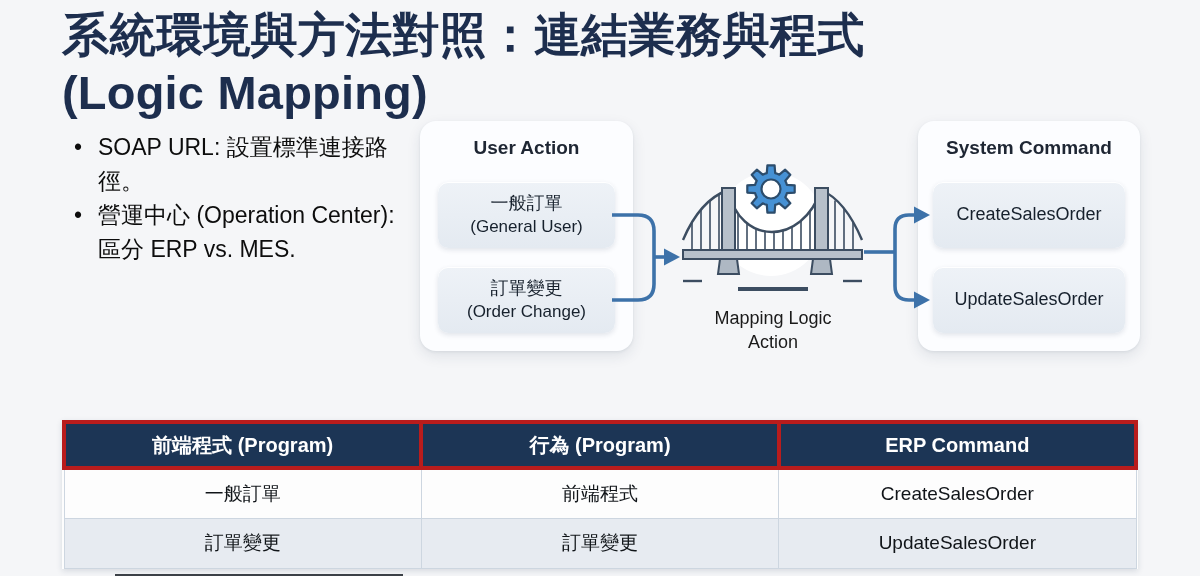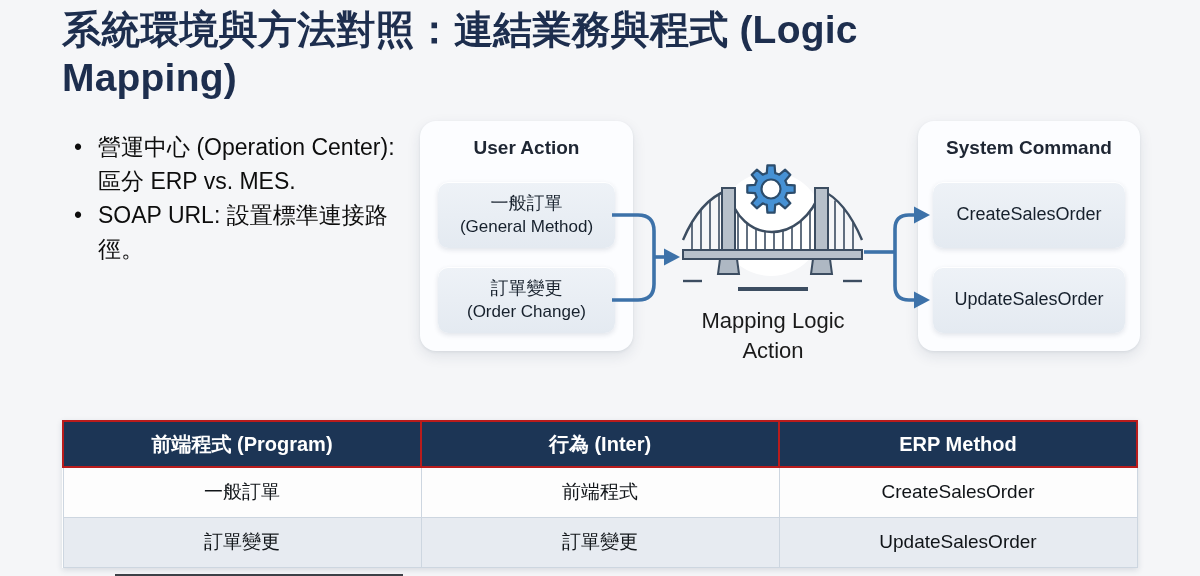--- a/index.html
+++ b/index.html
@@ -12,21 +12,21 @@
   html,body{width:1200px;height:576px;}
   body{
     position:relative;
     font-family:"Liberation Sans","DejaVu Sans",sans-serif;
     background:#f5f6f8;
     overflow:hidden;
     color:#111;
   }
   .title{
     position:absolute;left:62px;top:6px;width:890px;
-    font-size:39px;font-weight:700;line-height:1.24;
+    font-size:47px;font-weight:700;line-height:1.24;
     color:var(--title-navy);letter-spacing:.2px;
   }
   .bullets{
     position:absolute;left:66px;top:130px;width:338px;
     list-style:none;
   }
   .bullets li{
     position:relative;padding-left:32px;
     font-size:23px;line-height:34px;color:#0d0d0d;
   }
@@ -55,58 +55,58 @@
   #ua-panel{left:420px;top:121px;width:213px;height:230px;}
   #ua-panel .subbox{left:18px;width:177px;height:66px;}
   #sc-panel{left:918px;top:121px;width:222px;height:230px;}
   #sc-panel .subbox{left:15px;width:192px;height:66px;}
   .subbox.row1{top:61px;}
   .subbox.row2{top:146px;}
   #bridge-svg{position:absolute;left:680px;top:160px;width:185px;height:140px;}
   #connector-svg{position:absolute;left:0;top:0;width:1200px;height:576px;pointer-events:none;}
   .map-label{
     position:absolute;left:663px;top:306px;width:220px;text-align:center;
-    font-size:22px;line-height:1.35;color:#1a1a1a;font-weight:500;
+    font-size:18px;line-height:1.35;color:#1a1a1a;font-weight:500;
   }
   .data-table{
     position:absolute;left:62px;top:420px;width:1076px;
     border-collapse:collapse;table-layout:fixed;
     box-shadow:0 2px 6px rgba(30,50,80,.14);
     background:#fdfdfd;
   }
   .data-table th{
     background:var(--header-navy);color:#fff;
     font-size:20px;font-weight:700;height:46px;
-    border:2px solid #b91c1c;text-align:center;
+    border:4px solid #b91c1c;text-align:center;
   }
   .data-table td{
     font-size:19px;color:#101418;height:50px;text-align:center;
     border:1px solid #cdd6e0;
   }
   .data-table tr.alt td{background:#e7ebf1;}
   .bottom-bar{
     position:absolute;left:115px;bottom:0;width:288px;height:2px;
     background:#3c4147;
   }
 </style>
 </head>
 <body>
 
 <h1 class="title">系統環境與方法對照：連結業務與程式 (Logic Mapping)</h1>
 
 <ul class="bullets">
+  <li>SOAP URL: 設置標準連接路徑。</li>
   <li>營運中心 (Operation Center): 區分 ERP vs. MES.</li>
-  <li>SOAP URL: 設置標準連接路徑。</li>
 </ul>
 
 <div class="panel" id="ua-panel">
   <div class="panel-title">User Action</div>
   <div class="subbox row1">
     <span class="zh">一般訂單</span>
-    <span class="en">(General Method)</span>
+    <span class="en">(General User)</span>
   </div>
   <div class="subbox row2">
     <span class="zh">訂單變更</span>
     <span class="en">(Order Change)</span>
   </div>
 </div>
 
 <div class="panel" id="sc-panel">
   <div class="panel-title">System Command</div>
   <div class="subbox single row1">CreateSalesOrder</div>
@@ -175,22 +175,22 @@
     <polygon points="664,248.5 680,257 664,265.5"></polygon>
     <polygon points="914,206.5 930,215 914,223.5"></polygon>
     <polygon points="914,291.5 930,300 914,308.5"></polygon>
   </g>
 </svg>
 
 <table class="data-table">
   <thead>
     <tr>
       <th>前端程式 (Program)</th>
-      <th>行為 (Inter)</th>
-      <th>ERP Method</th>
+      <th>行為 (Program)</th>
+      <th>ERP Command</th>
     </tr>
   </thead>
   <tbody>
     <tr>
       <td>一般訂單</td>
       <td>前端程式</td>
       <td>CreateSalesOrder</td>
     </tr>
     <tr class="alt">
       <td>訂單變更</td>

